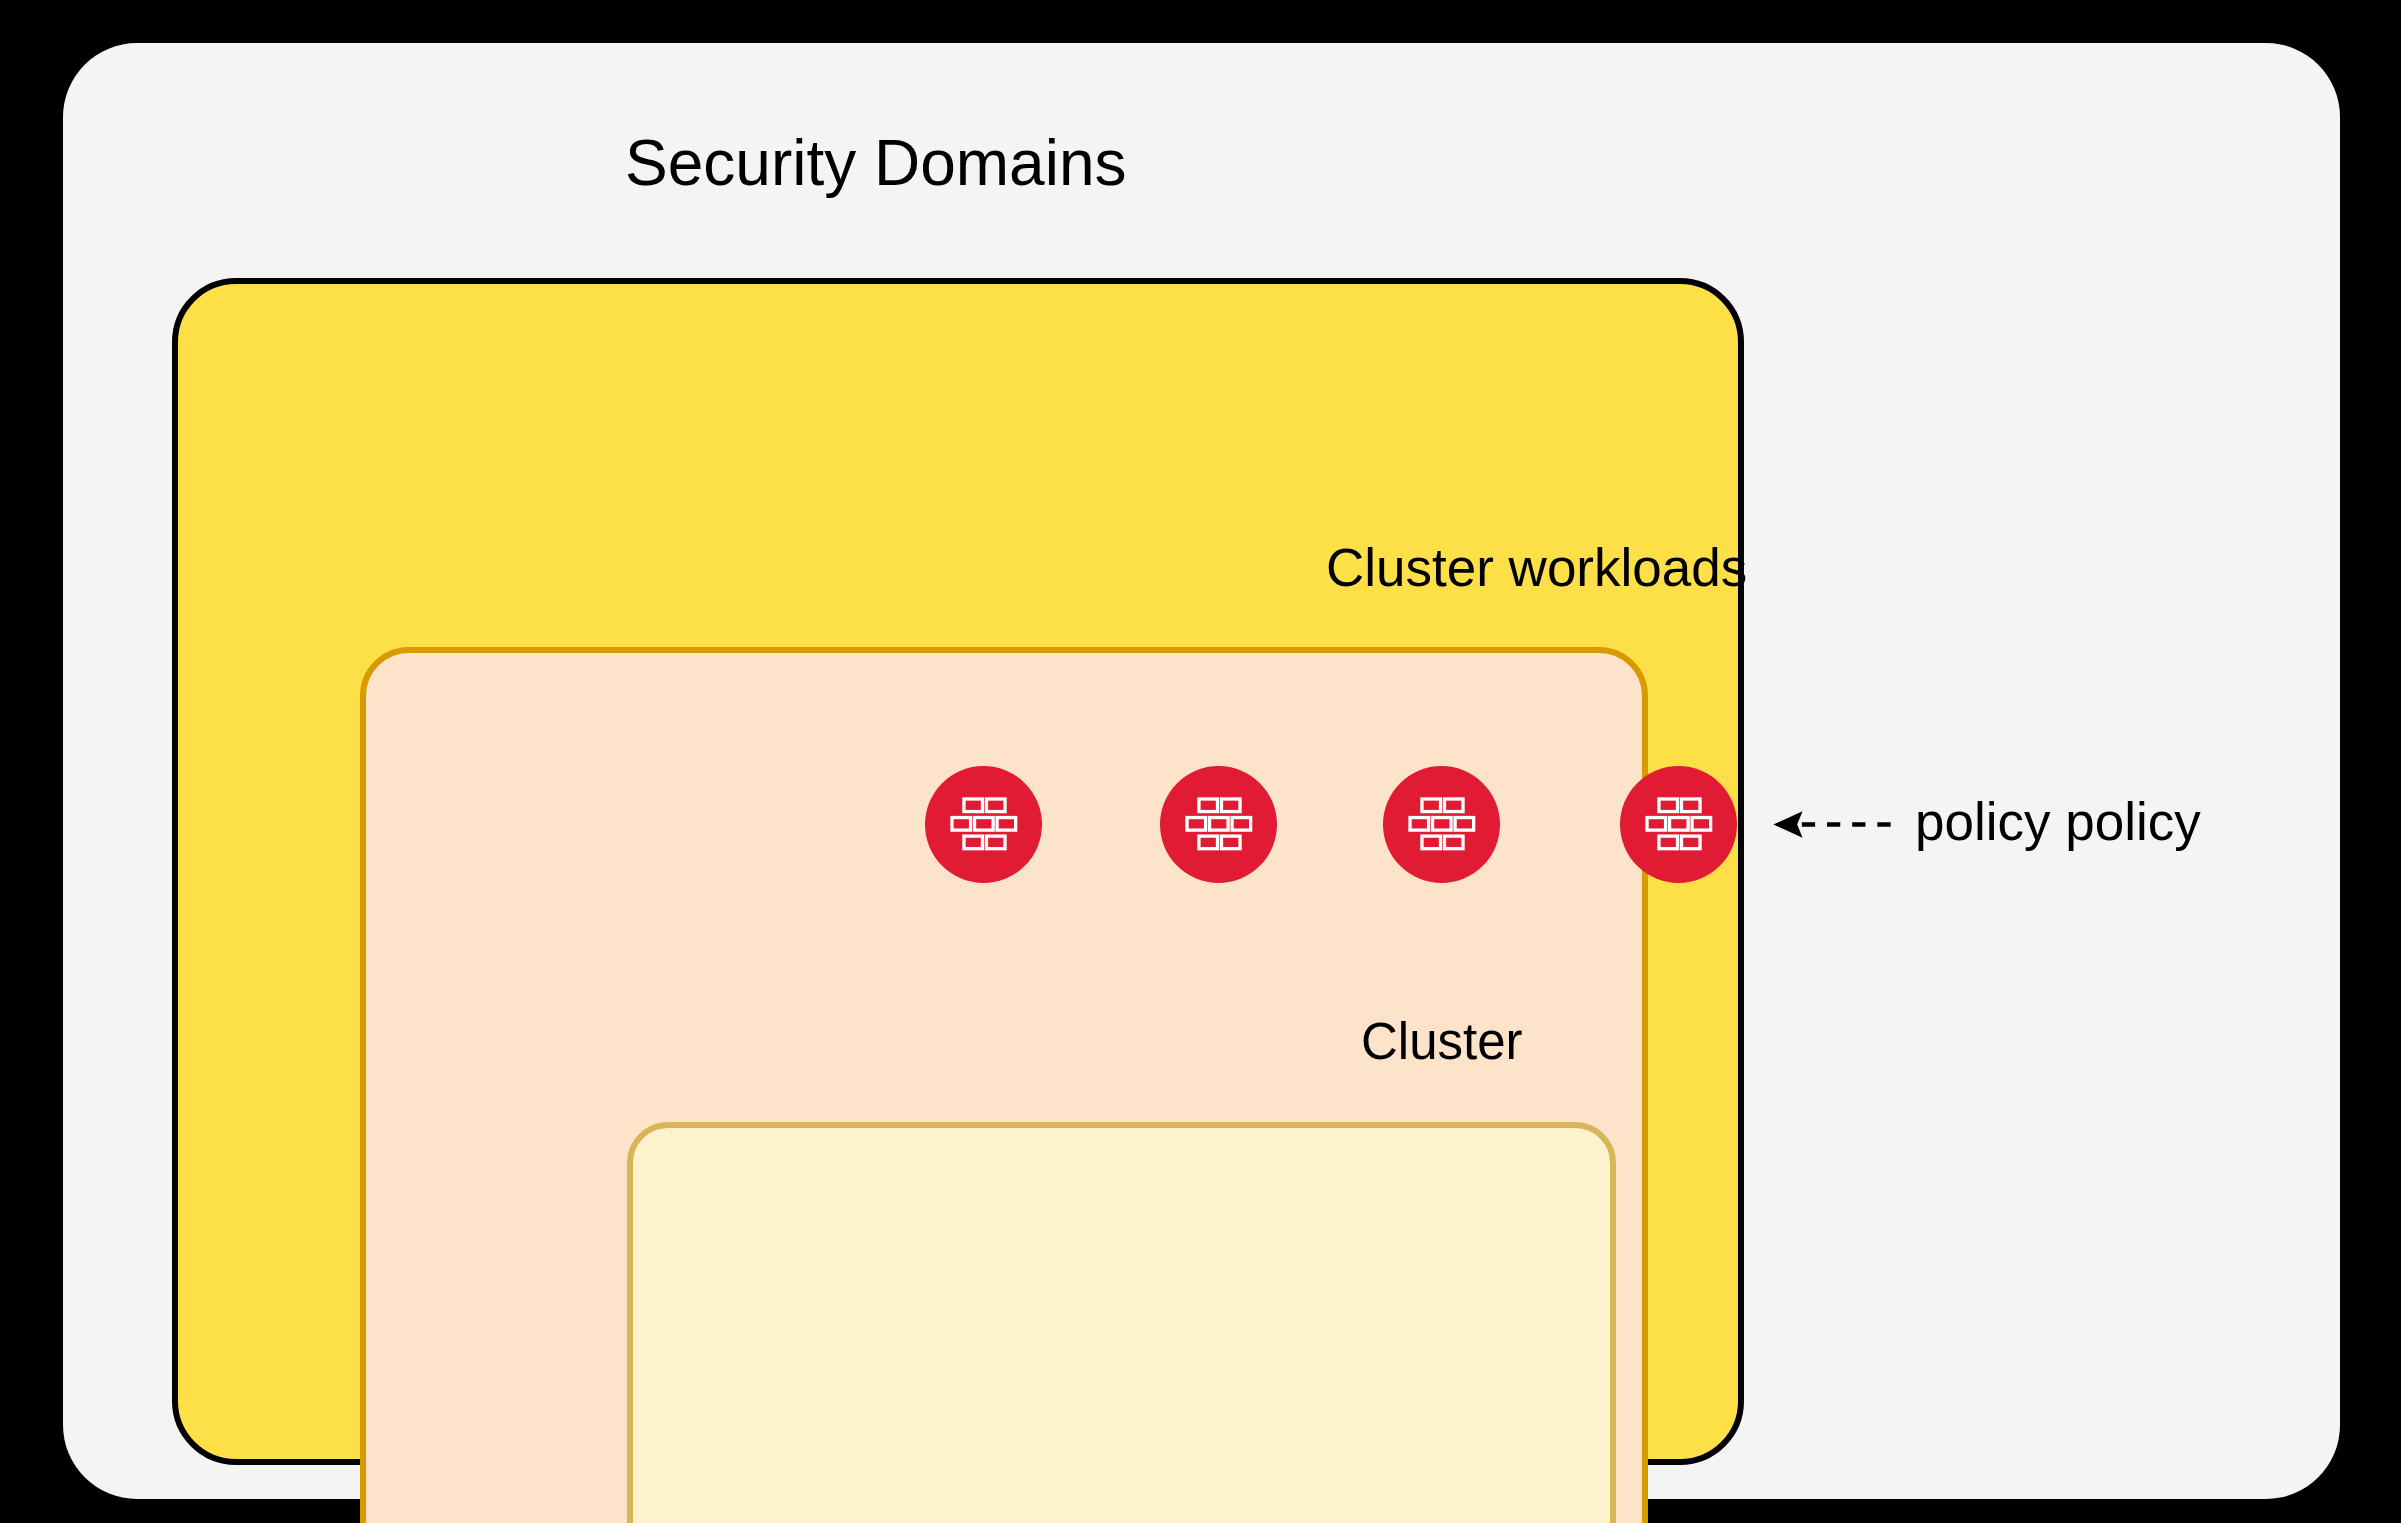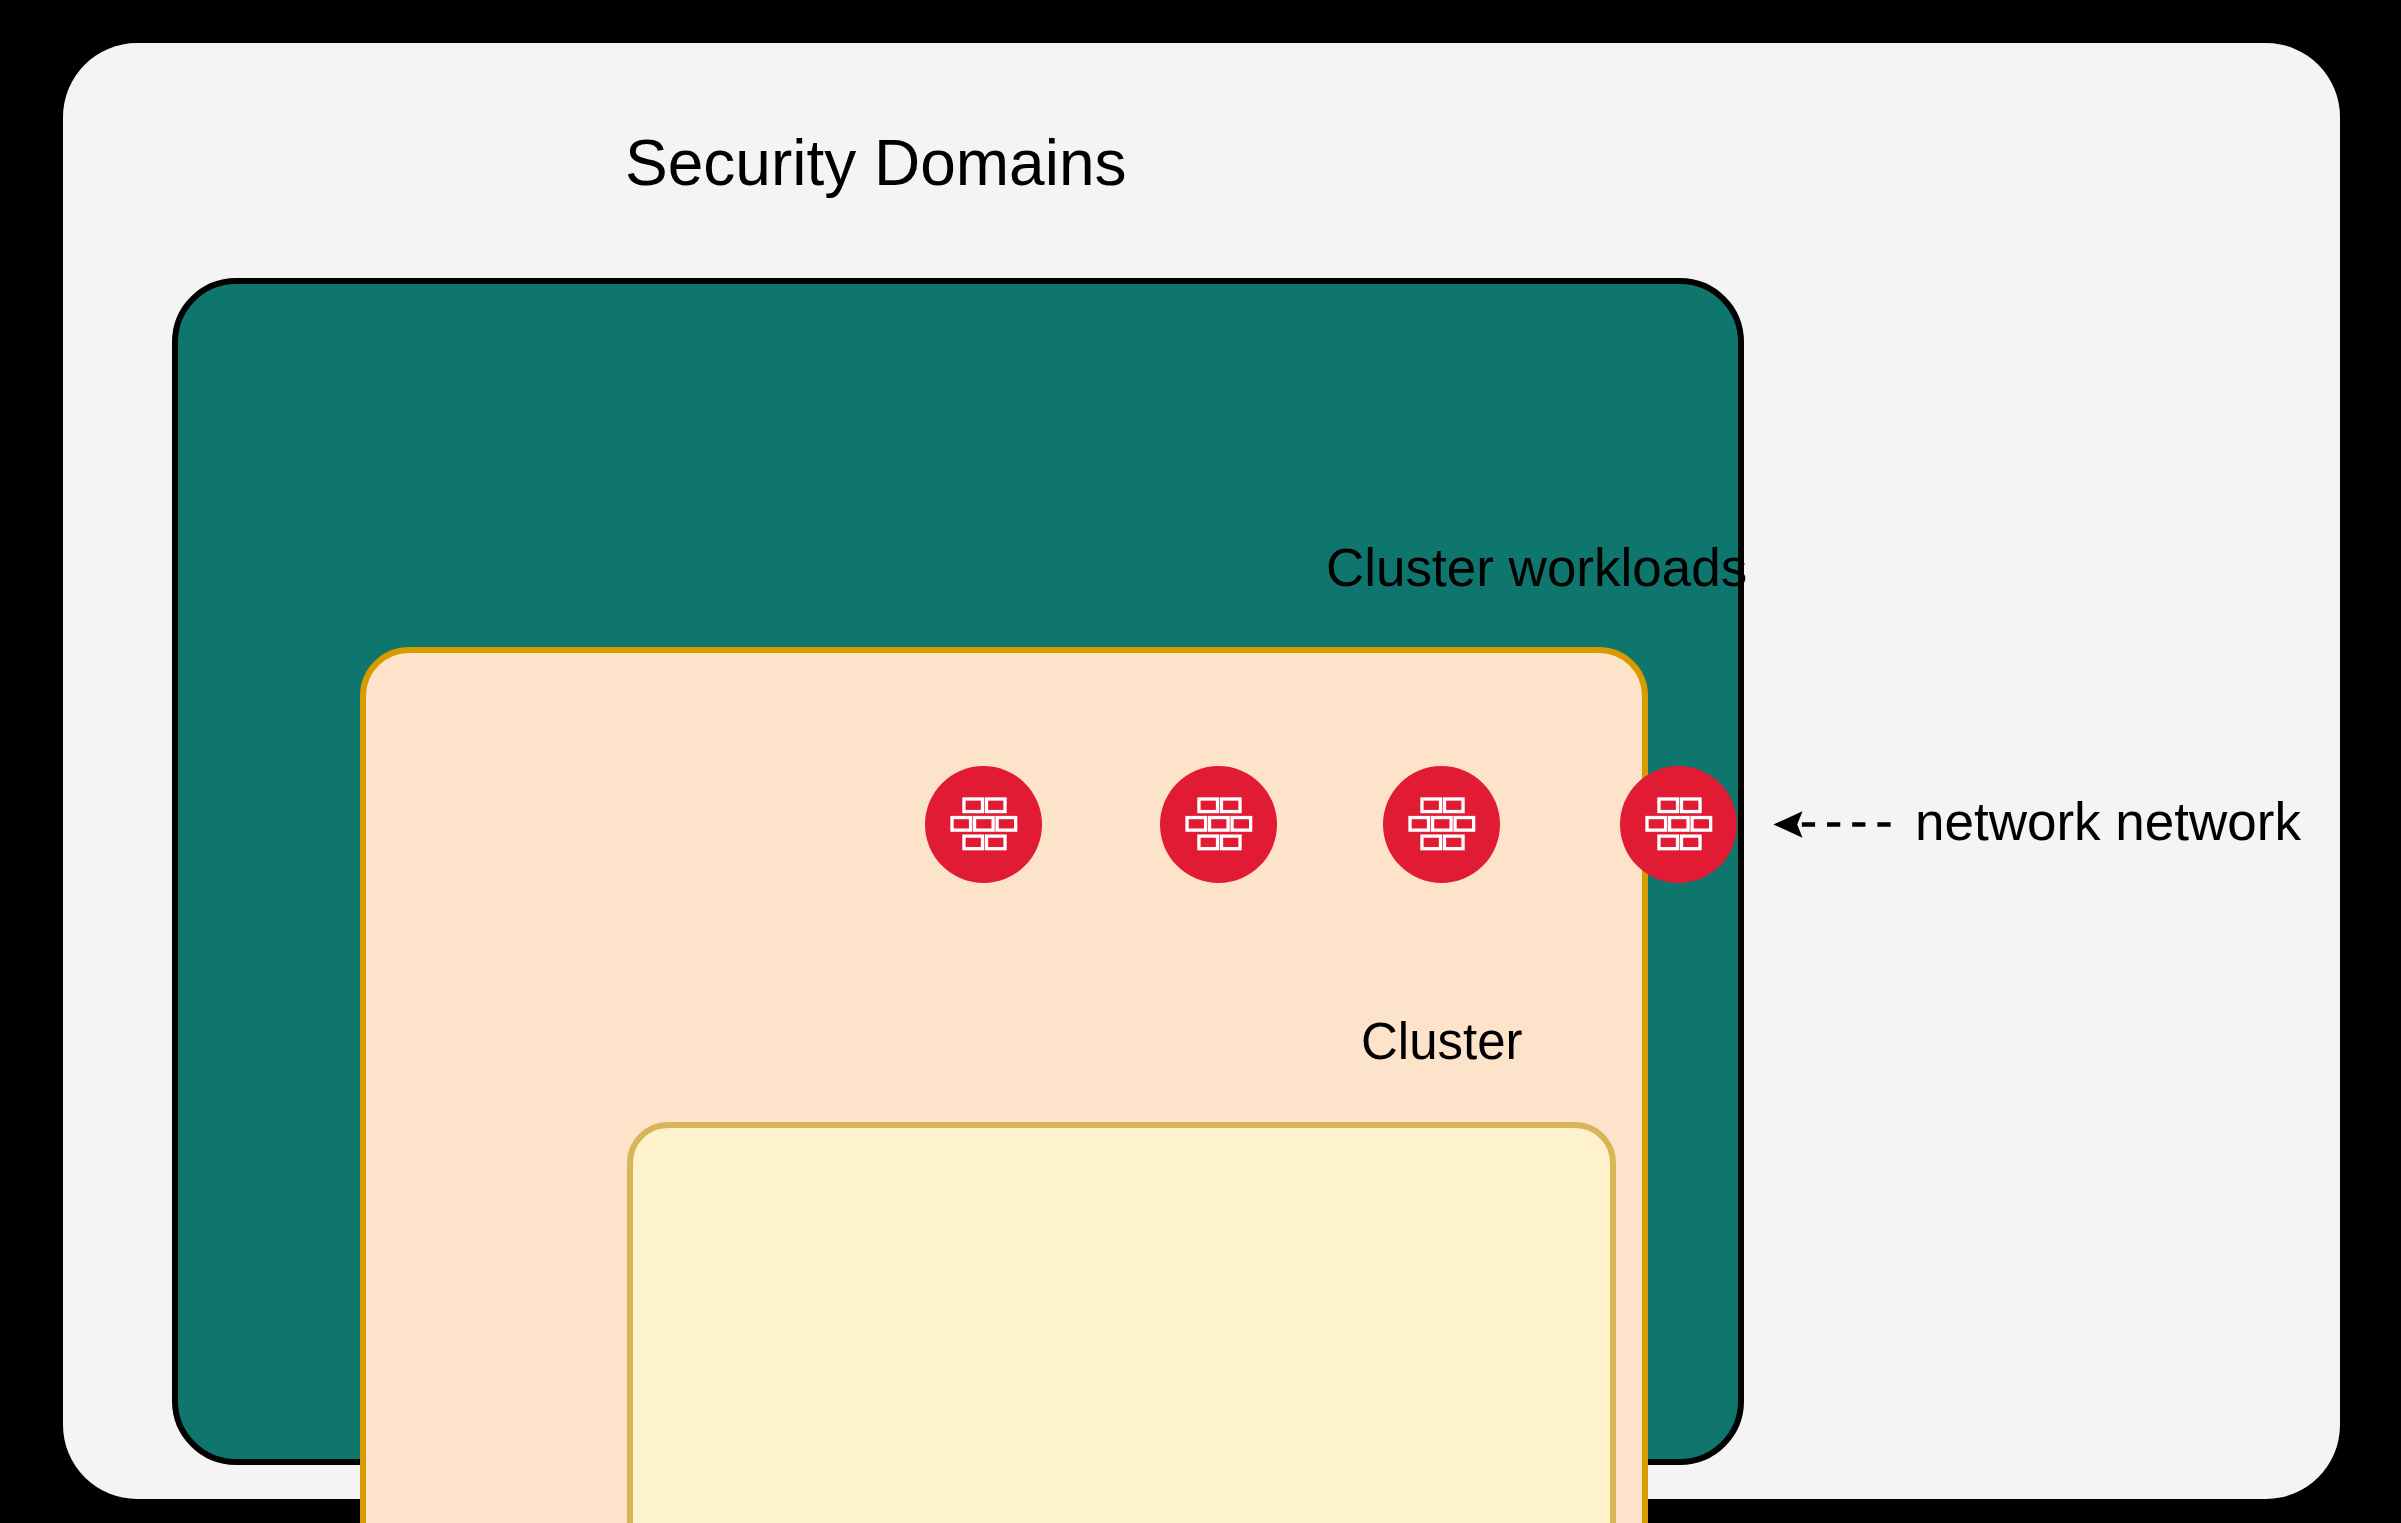--- a/index.html
+++ b/index.html
@@ -18,21 +18,21 @@
 
   
   #security-domains{
     left:63px; top:26.6px; width:2277px; height:1456px;
     background:#f4f4f4;
     border-radius:74px;
   }
 
   #cluster-workloads{
     left:109px; top:219px; width:1572px; height:1187px;
-    background:#0f766e;
+    background:#fde047;
     border:6px solid #000000;
     border-radius:64px;
   }
 
   #tenant{
     left:182px; top:347px; width:1288px; height:933px;
     background:#fce3ca;
     border:6px solid #d79b00;
     border-radius:49px;
   }
@@ -171,16 +171,16 @@
     </svg>
   </div>
 
   <div id="policy-arrow">
     <svg viewBox="0 0 190 80">
       <line x1="185" y1="40" x2="45" y2="40" stroke="#000000" stroke-width="7" stroke-dasharray="20 18" stroke-linecap="butt"></line>
       <polygon points="8,40 52,20 44,40 52,60" fill="#000000"></polygon>
     </svg>
   </div>
 
-  <div id="label-network-policy">network network</div>
+  <div id="label-network-policy">policy policy</div>
 
 </div>
 
 
 </body></html>

